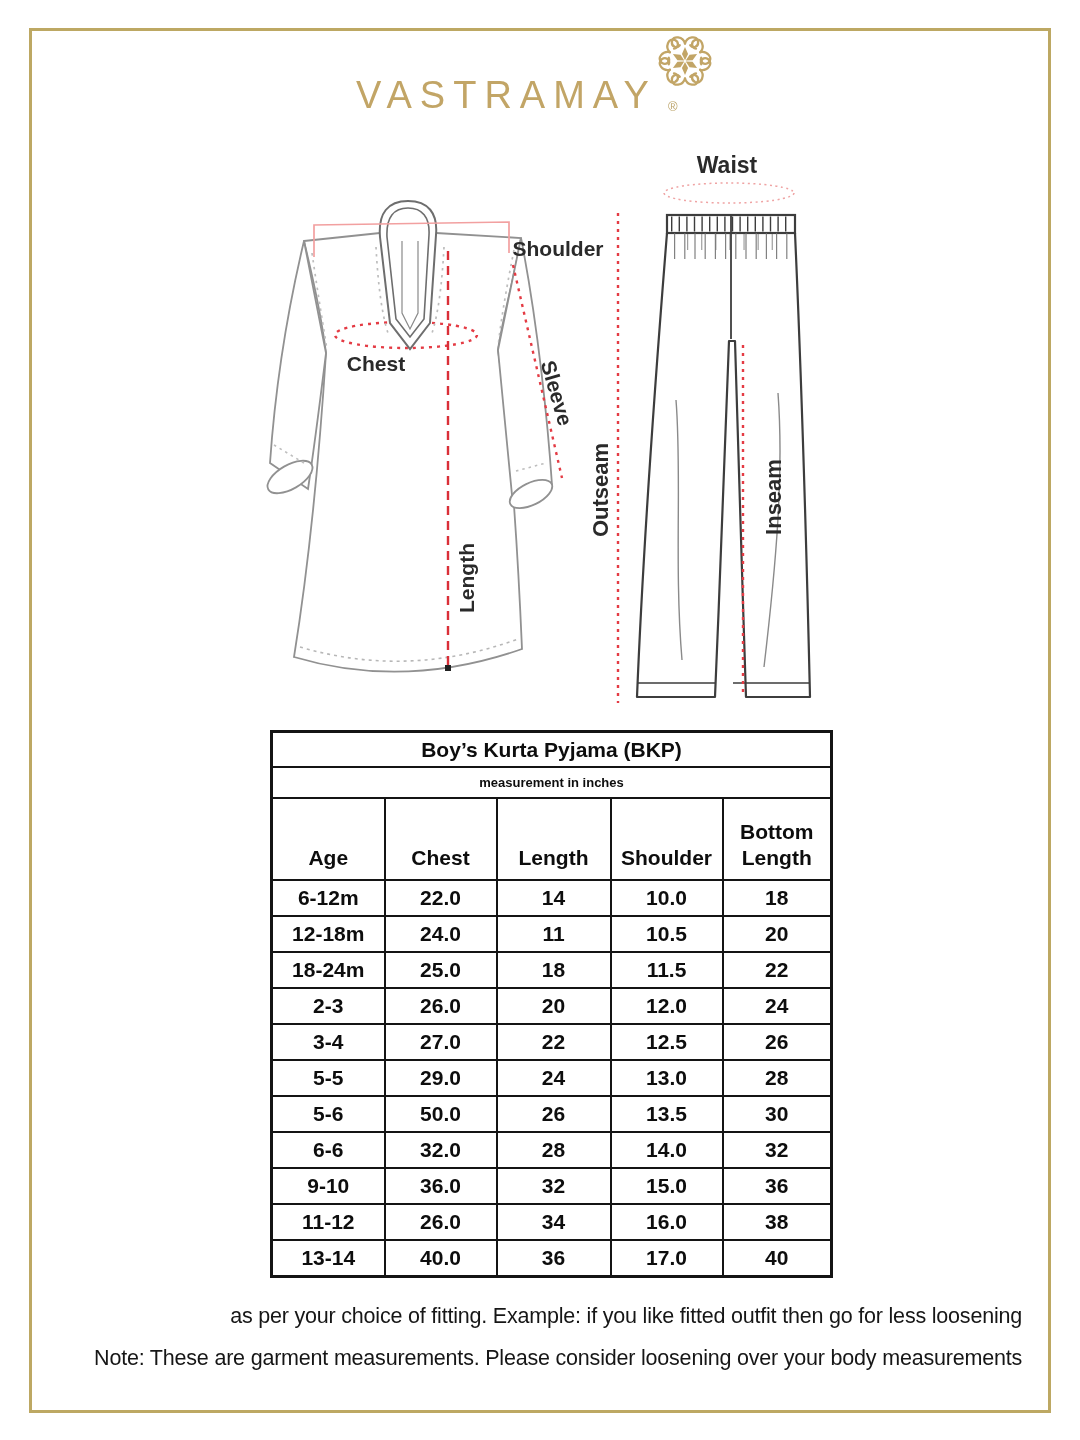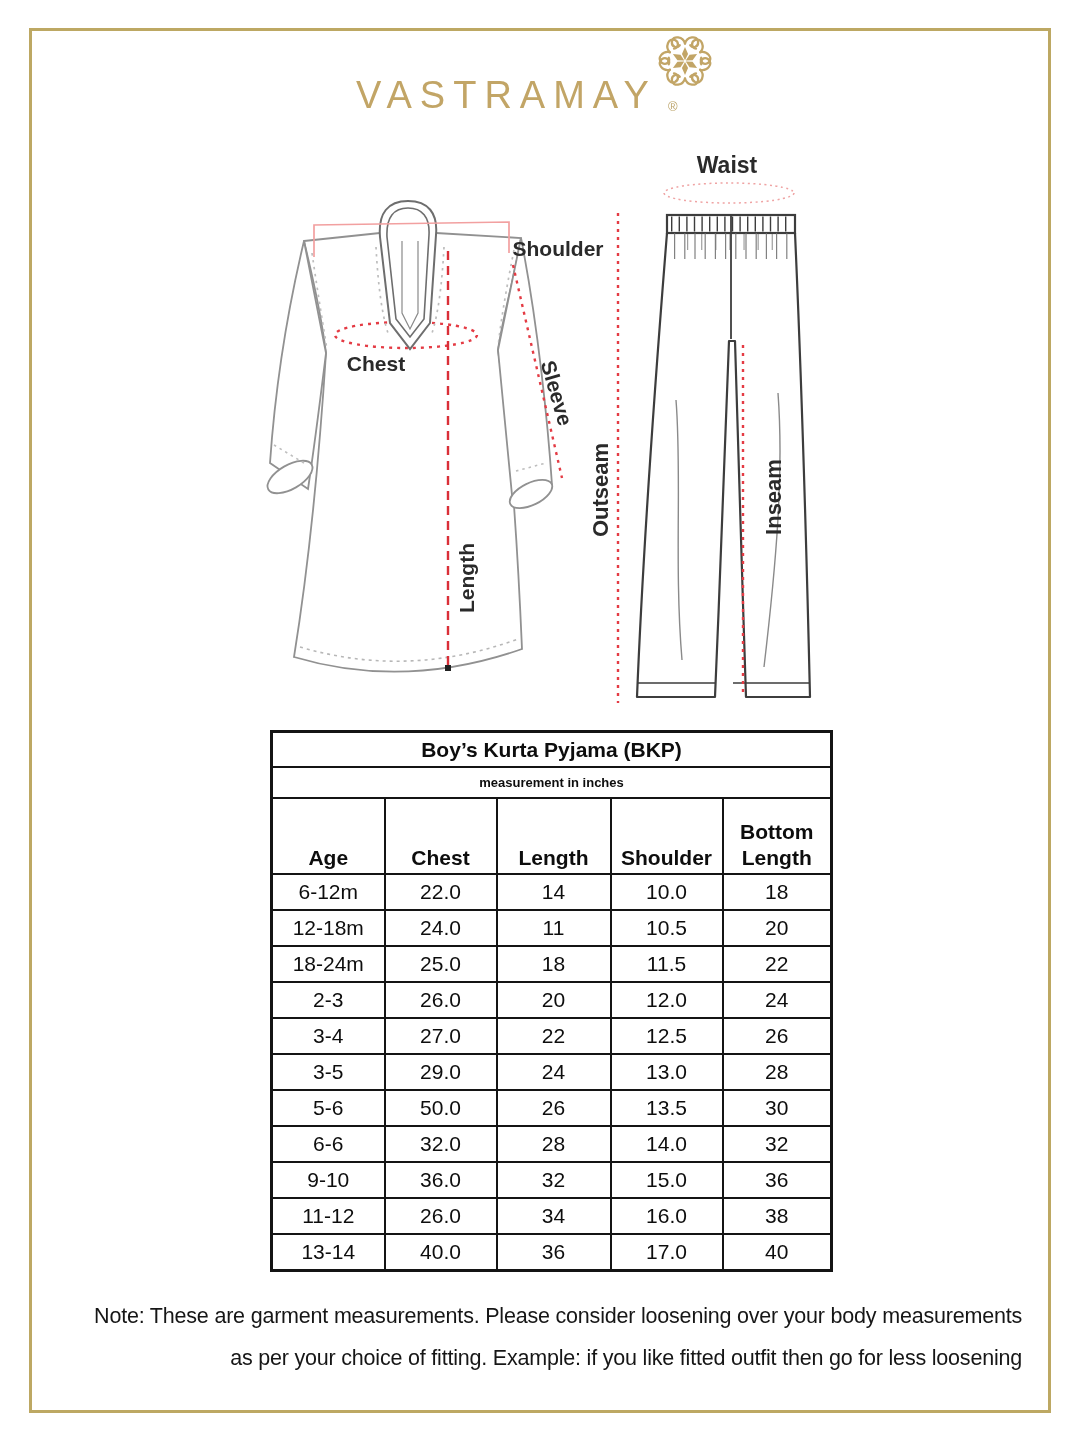--- a/index.html
+++ b/index.html
@@ -15,22 +15,22 @@
   
   .diagram{position:absolute;left:230px;top:145px;}
   .dlabel{font-family:"Liberation Sans",sans-serif;font-weight:600;fill:#2a2a2a;}
   
   .size-table{position:absolute;left:262px;top:730px;width:560px;border-collapse:collapse;
         table-layout:fixed;border:3px solid #141414;color:#0d0d0d;margin-left:8px;}
   .size-table td,.size-table th{border:2px solid #141414;text-align:center;padding:0;}
   .size-table .title-cell{height:33px;font-size:21px;font-weight:bold;}
   .size-table .subtitle-cell{height:29px;font-size:13px;font-weight:bold;}
   .size-table th{height:72px;font-size:21px;font-weight:bold;vertical-align:bottom;
-        padding-bottom:2px;line-height:1.25;}
-  .size-table td.val{height:34px;font-size:21px;font-weight:normal;}
+        padding-bottom:8px;line-height:1.25;}
+  .size-table td.val{height:34px;font-size:21px;font-weight:bold;}
   
   .note{position:absolute;left:53px;top:1295px;width:969px;text-align:right;
         font-size:21.5px;line-height:42px;color:#161616;letter-spacing:-0.2px;}
 </style>
 </head>
 <body>
 
 <div class="page">
   <div class="gold-frame"></div>
 
@@ -197,21 +197,21 @@
         <td class="val">24</td>
       </tr>
       <tr>
         <td class="val">3-4</td>
         <td class="val">27.0</td>
         <td class="val">22</td>
         <td class="val">12.5</td>
         <td class="val">26</td>
       </tr>
       <tr>
-        <td class="val">3-5</td>
+        <td class="val">5-5</td>
         <td class="val">29.0</td>
         <td class="val">24</td>
         <td class="val">13.0</td>
         <td class="val">28</td>
       </tr>
       <tr>
         <td class="val">5-6</td>
         <td class="val">50.0</td>
         <td class="val">26</td>
         <td class="val">13.5</td>
@@ -242,16 +242,16 @@
         <td class="val">13-14</td>
         <td class="val">40.0</td>
         <td class="val">36</td>
         <td class="val">17.0</td>
         <td class="val">40</td>
       </tr>
     </tbody>
   </table>
 
   <div class="note">
+    <div>as per your choice of fitting. Example: if you like fitted outfit then go for less loosening</div>
     <div>Note: These are garment measurements. Please consider loosening over your body measurements</div>
-    <div>as per your choice of fitting. Example: if you like fitted outfit then go for less loosening</div>
   </div>
 </div>
 
 </body></html>

